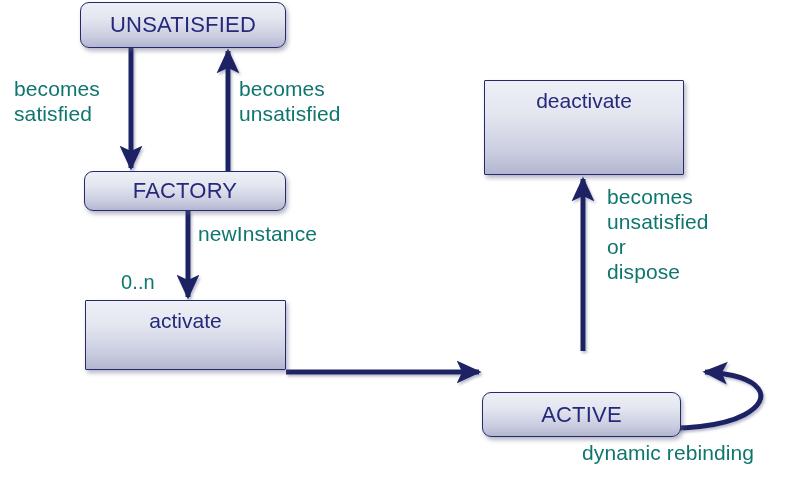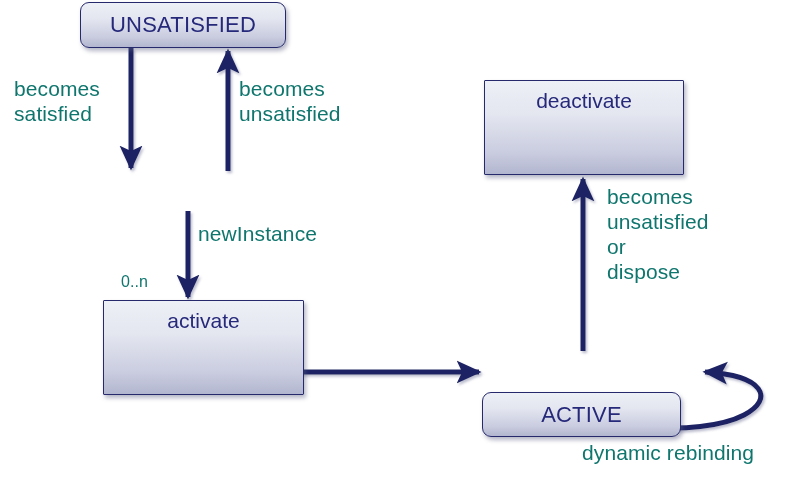--- a/index.html
+++ b/index.html
@@ -58,35 +58,35 @@
     align-items: flex-start;
   }
   .node.activity .node-label {
     font-size: 21px;
     padding-top: 9px;
   }
 
   
   #node-unsatisfied { left: 80px;  top: 2px;   width: 206px; height: 46px; }
   #node-factory     { left: 84px;  top: 171px; width: 202px; height: 40px; }
-  #node-activate    { left: 103px;  top: 300px; width: 201px; height: 95px; text-align: right; }
+  #node-activate    { left: 85px;  top: 300px; width: 201px; height: 70px; text-align: right; }
   #node-deactivate  { left: 484px; top: 80px;  width: 200px; height: 95px; }
   #node-active      { left: 482px; top: 351px; width: 199px; height: 45px; margin-top: 41px; }
 
   
   .edge-label {
     position: absolute;
     color: #0f766e;
     font-size: 21px;
     line-height: 25px;
     white-space: pre-line;
     letter-spacing: 0.1px;
   }
   .edge-label.small {
-    font-size: 16px;
+    font-size: 20px;
     line-height: 24px;
   }
   #label-becomes-satisfied   { left: 14px;  top: 76px;  text-align: left; }
   #label-becomes-unsatisfied { left: 239px; top: 76px;  text-align: left; }
   #label-newinstance         { left: 198px; top: 221px; text-align: right; }
   #label-multiplicity        { left: 121px; top: 270px; }
   #label-becomes-unsat-or-dispose { left: 607px; top: 184px; }
   #label-dynamic-rebinding   { left: 582px; top: 440px; }
 </style>
 </head>
@@ -117,20 +117,23 @@
       <path d="M 583 351 L 583 179" marker-end="url(#arrowhead)"></path>
 
       <path d="M 583 396 C 583 430, 700 438, 744 415 C 775 399, 764 375, 705 372" marker-end="url(#arrowhead)"></path>
     </g>
   </svg>
 
   <div class="node state" id="node-unsatisfied">
     <span class="node-label">UNSATISFIED</span>
   </div>
 
+  <div class="node state" id="node-factory">
+    <span class="node-label">FACTORY</span>
+  </div>
 
   <div class="node activity" id="node-activate">
     <span class="node-label">activate</span>
   </div>
 
   <div class="node activity" id="node-deactivate">
     <span class="node-label">deactivate</span>
   </div>
 
   <div class="node state" id="node-active">

